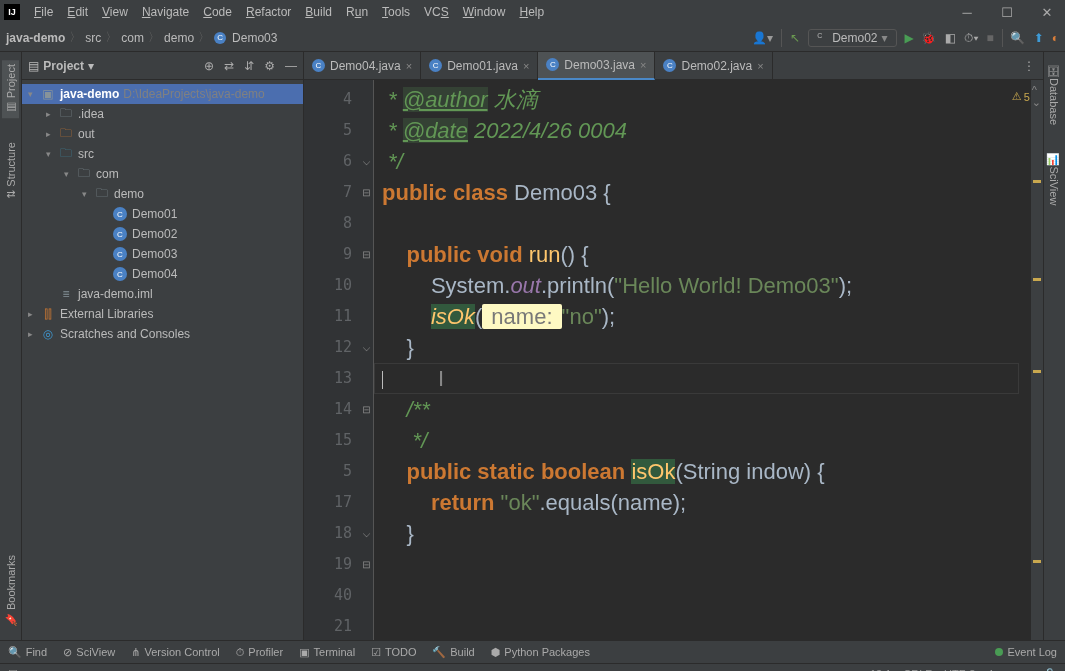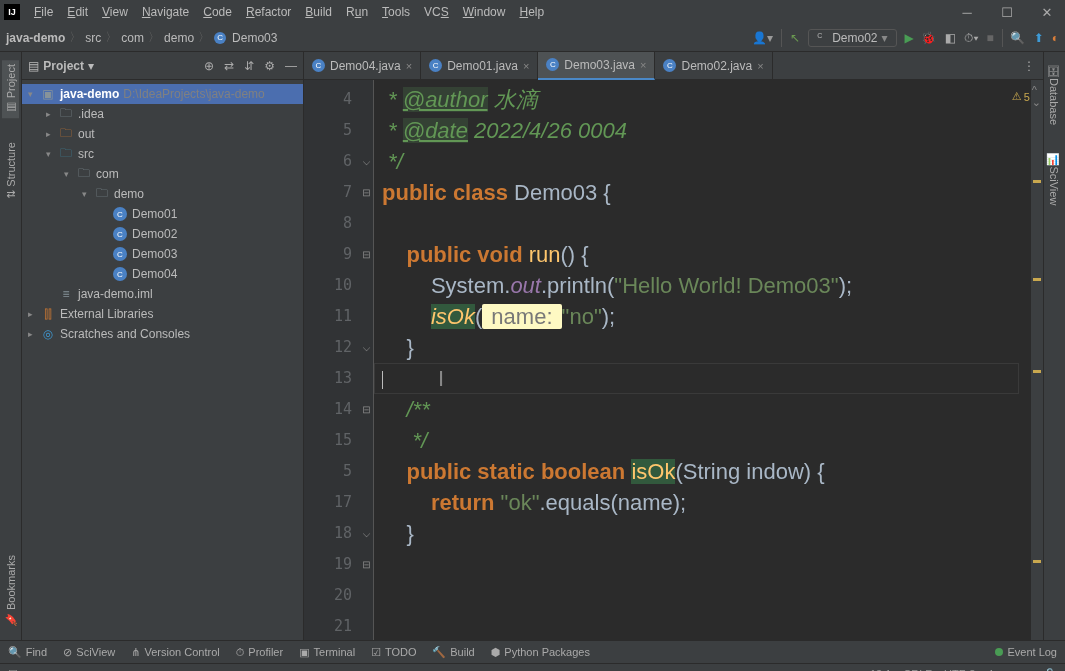--- a/index.html
+++ b/index.html
@@ -266,21 +266,21 @@
           <div class="ln">10</div>
           <div class="ln">11</div>
         <div class="ln">12</div>
           <div class="ln">13</div>
           <div class="ln">14</div>
           <div class="ln">15</div>
         <div class="ln">5</div>
           <div class="ln">17</div>
           <div class="ln">18</div>
           <div class="ln">19</div>
-        <div class="ln">20</div>
+        <div class="ln">40</div>
           <div class="ln">21</div>
       </div>
       <div class="foldgutter">
         <div class="fg"></div>
           <div class="fg"></div>
           <div class="fg">⌵</div>
           <div class="fg">⊟</div>
         <div class="fg"></div>
           <div class="fg">⊟</div>
           <div class="fg"></div>

